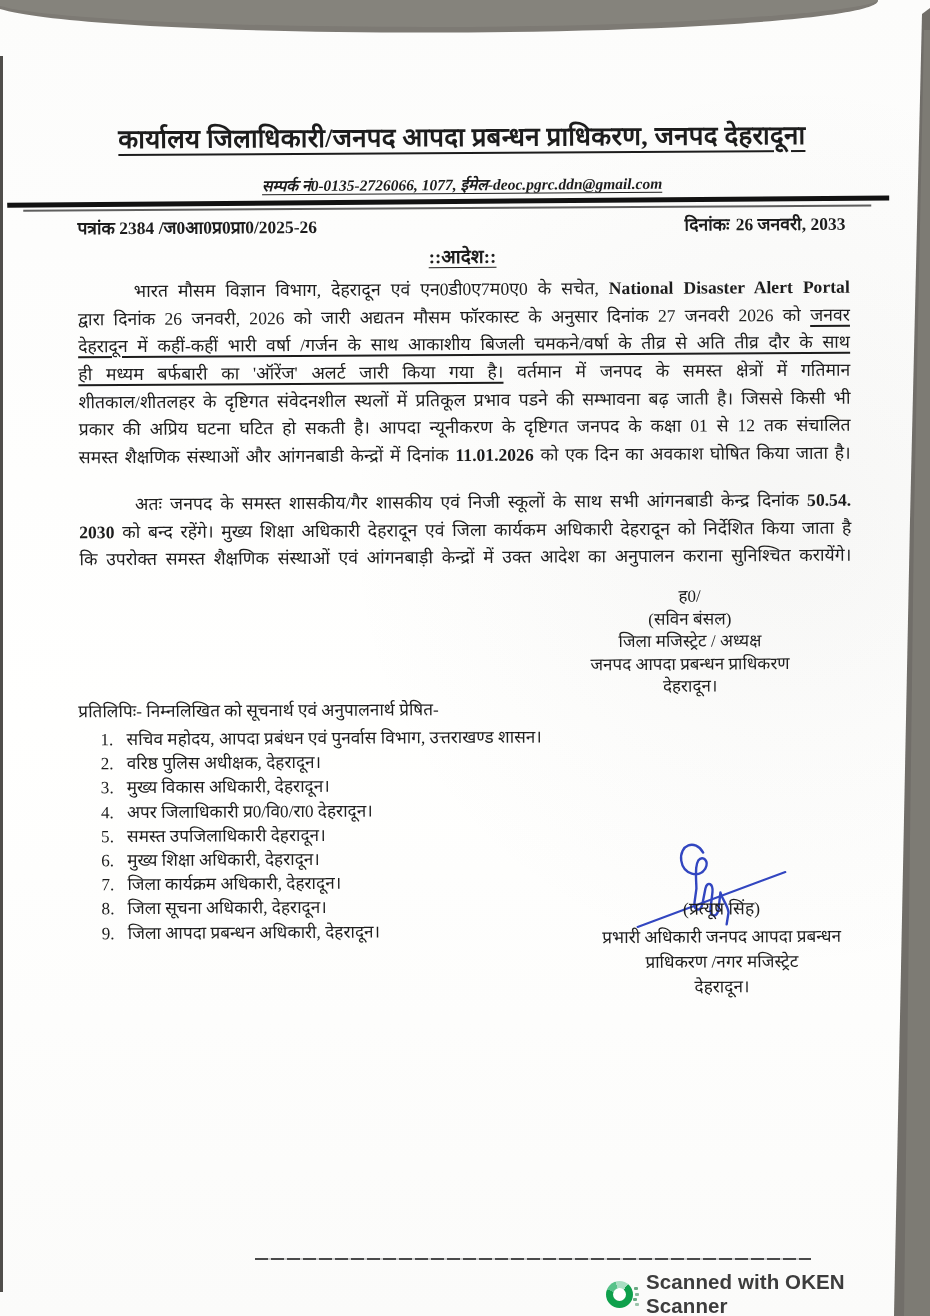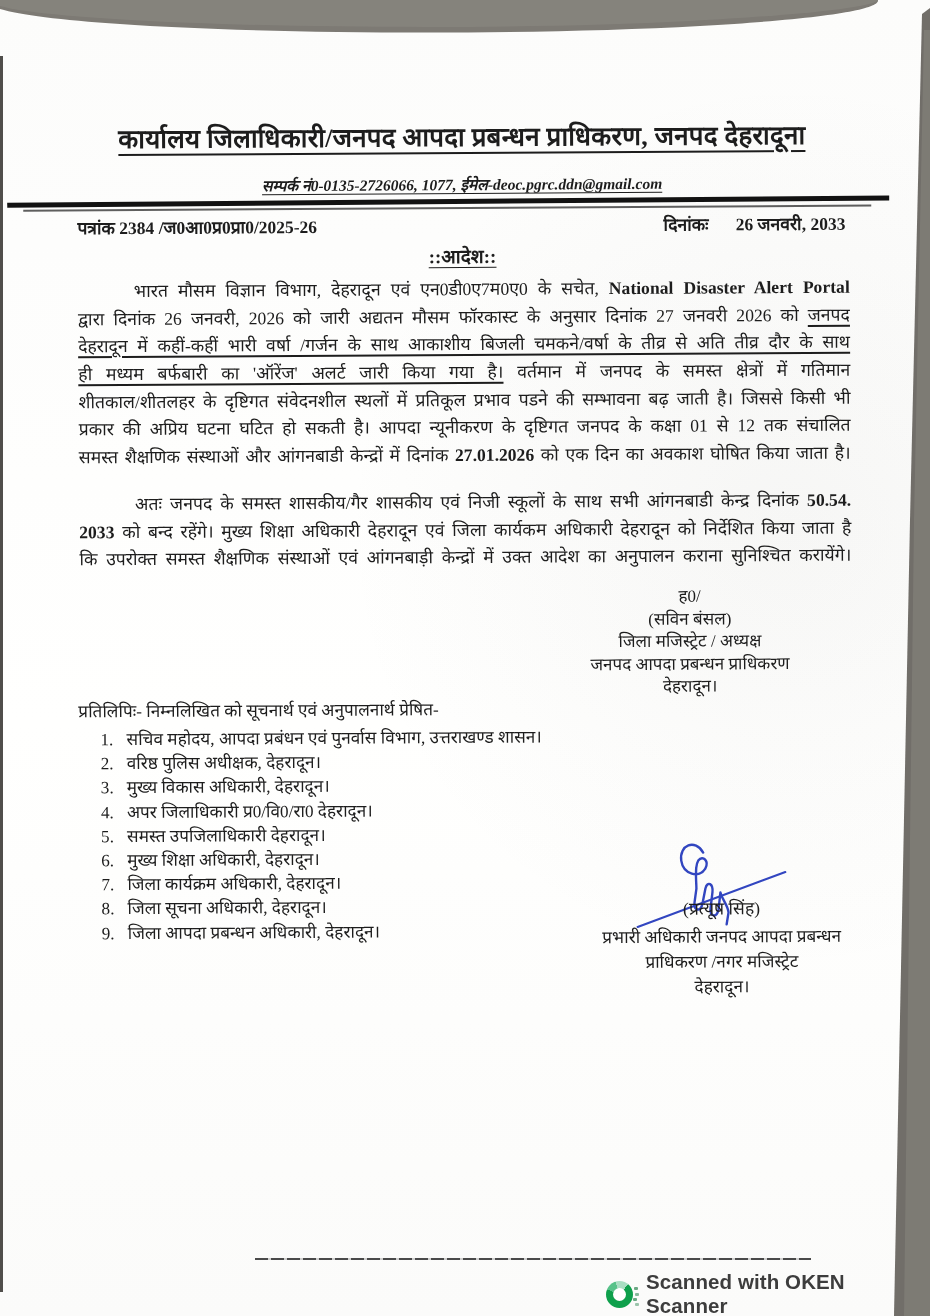--- a/index.html
+++ b/index.html
@@ -38,21 +38,21 @@
     font-size:15.5px;font-weight:bold;font-style:italic;
     text-decoration:underline;text-underline-offset:3px;
   }
   .rule-main{position:absolute;top:199px;left:10px;width:882px;height:5px;background:#121212;transform:rotate(-0.12deg);}
   .rule-sub{position:absolute;top:207px;left:26px;width:848px;height:2px;background:#2a2a2a;opacity:.75;}
   .meta-row{
     position:absolute;top:213px;left:80px;width:768px;
     display:flex;justify-content:space-between;align-items:baseline;
     font-size:17.5px;font-weight:bold;
   }
-  .date-wrap span{margin-left:27px;}
+  .date-wrap span{margin-left:6px;}
   .order-heading{
     position:absolute;top:243px;left:0;width:100%;text-align:center;
     font-size:19px;font-weight:bold;
     text-decoration:underline;text-underline-offset:4px;
   }
   
   .para{position:absolute;left:80px;width:772px;font-size:17.6px;}
   .p1{top:276px;}
   .p2{top:489px;}
   .pline{
@@ -123,31 +123,31 @@
 
     <div class="meta-row">
       <span>पत्रांक 2384  /ज0आ0प्र0प्रा0/2025-26</span>
       <span class="date-wrap"><span>दिनांकः</span><span>26 जनवरी, 2033</span></span>
     </div>
 
     <div class="order-heading">::आदेश::</div>
 
     <div class="para p1">
       <div class="pline indent"><span>भारत मौसम विज्ञान विभाग, देहरादून एवं एन0डी0ए7म0ए0 के सचेत, </span><span class="b">National Disaster Alert Portal</span></div>
-      <div class="pline"><span>द्वारा दिनांक 26 जनवरी, 2026 को जारी अद्यतन मौसम फॉरकास्ट के अनुसार दिनांक 27 जनवरी 2026 को </span><span class="u">जनपद</span></div>
+      <div class="pline"><span>द्वारा दिनांक 26 जनवरी, 2026 को जारी अद्यतन मौसम फॉरकास्ट के अनुसार दिनांक 27 जनवरी 2026 को </span><span class="u">जनवर</span></div>
       <div class="pline"><span class="u">देहरादून में कहीं-कहीं भारी वर्षा /गर्जन के साथ आकाशीय बिजली चमकने/वर्षा के तीव्र से अति तीव्र दौर के साथ</span></div>
       <div class="pline"><span class="u">ही मध्यम बर्फबारी का 'ऑरेंज' अलर्ट जारी किया गया है।</span><span> वर्तमान में जनपद के समस्त क्षेत्रों में गतिमान</span></div>
       <div class="pline"><span>शीतकाल/शीतलहर के दृष्टिगत संवेदनशील स्थलों में प्रतिकूल प्रभाव पडने की सम्भावना बढ़ जाती है। जिससे किसी भी</span></div>
       <div class="pline"><span>प्रकार की अप्रिय घटना घटित हो सकती है। आपदा न्यूनीकरण के दृष्टिगत जनपद के कक्षा 01 से 12 तक संचालित</span></div>
-      <div class="pline"><span>समस्त शैक्षणिक संस्थाओं और आंगनबाडी केन्द्रों में दिनांक </span><span class="b">27.01.2026</span><span> को एक दिन का अवकाश घोषित किया जाता है।</span></div>
+      <div class="pline"><span>समस्त शैक्षणिक संस्थाओं और आंगनबाडी केन्द्रों में दिनांक </span><span class="b">11.01.2026</span><span> को एक दिन का अवकाश घोषित किया जाता है।</span></div>
     </div>
 
     <div class="para p2">
       <div class="pline indent"><span>अतः जनपद के समस्त शासकीय/गैर शासकीय एवं निजी स्कूलों के साथ सभी आंगनबाडी केन्द्र दिनांक </span><span class="b">50.54.</span></div>
-      <div class="pline"><span class="b">2033</span><span> को बन्द रहेंगे। मुख्य शिक्षा अधिकारी देहरादून एवं जिला कार्यकम अधिकारी देहरादून को निर्देशित किया जाता है</span></div>
+      <div class="pline"><span class="b">2030</span><span> को बन्द रहेंगे। मुख्य शिक्षा अधिकारी देहरादून एवं जिला कार्यकम अधिकारी देहरादून को निर्देशित किया जाता है</span></div>
       <div class="pline"><span>कि उपरोक्त समस्त शैक्षणिक संस्थाओं एवं आंगनबाड़ी केन्द्रों में उक्त आदेश का अनुपालन कराना सुनिश्चित करायेंगे।</span></div>
     </div>
 
     <div class="sig1">
       <div>ह0/</div>
       <div>(सविन बंसल)</div>
       <div>जिला मजिस्ट्रेट / अध्यक्ष</div>
       <div>जनपद आपदा प्रबन्धन प्राधिकरण</div>
       <div>देहरादून।</div>
     </div>

